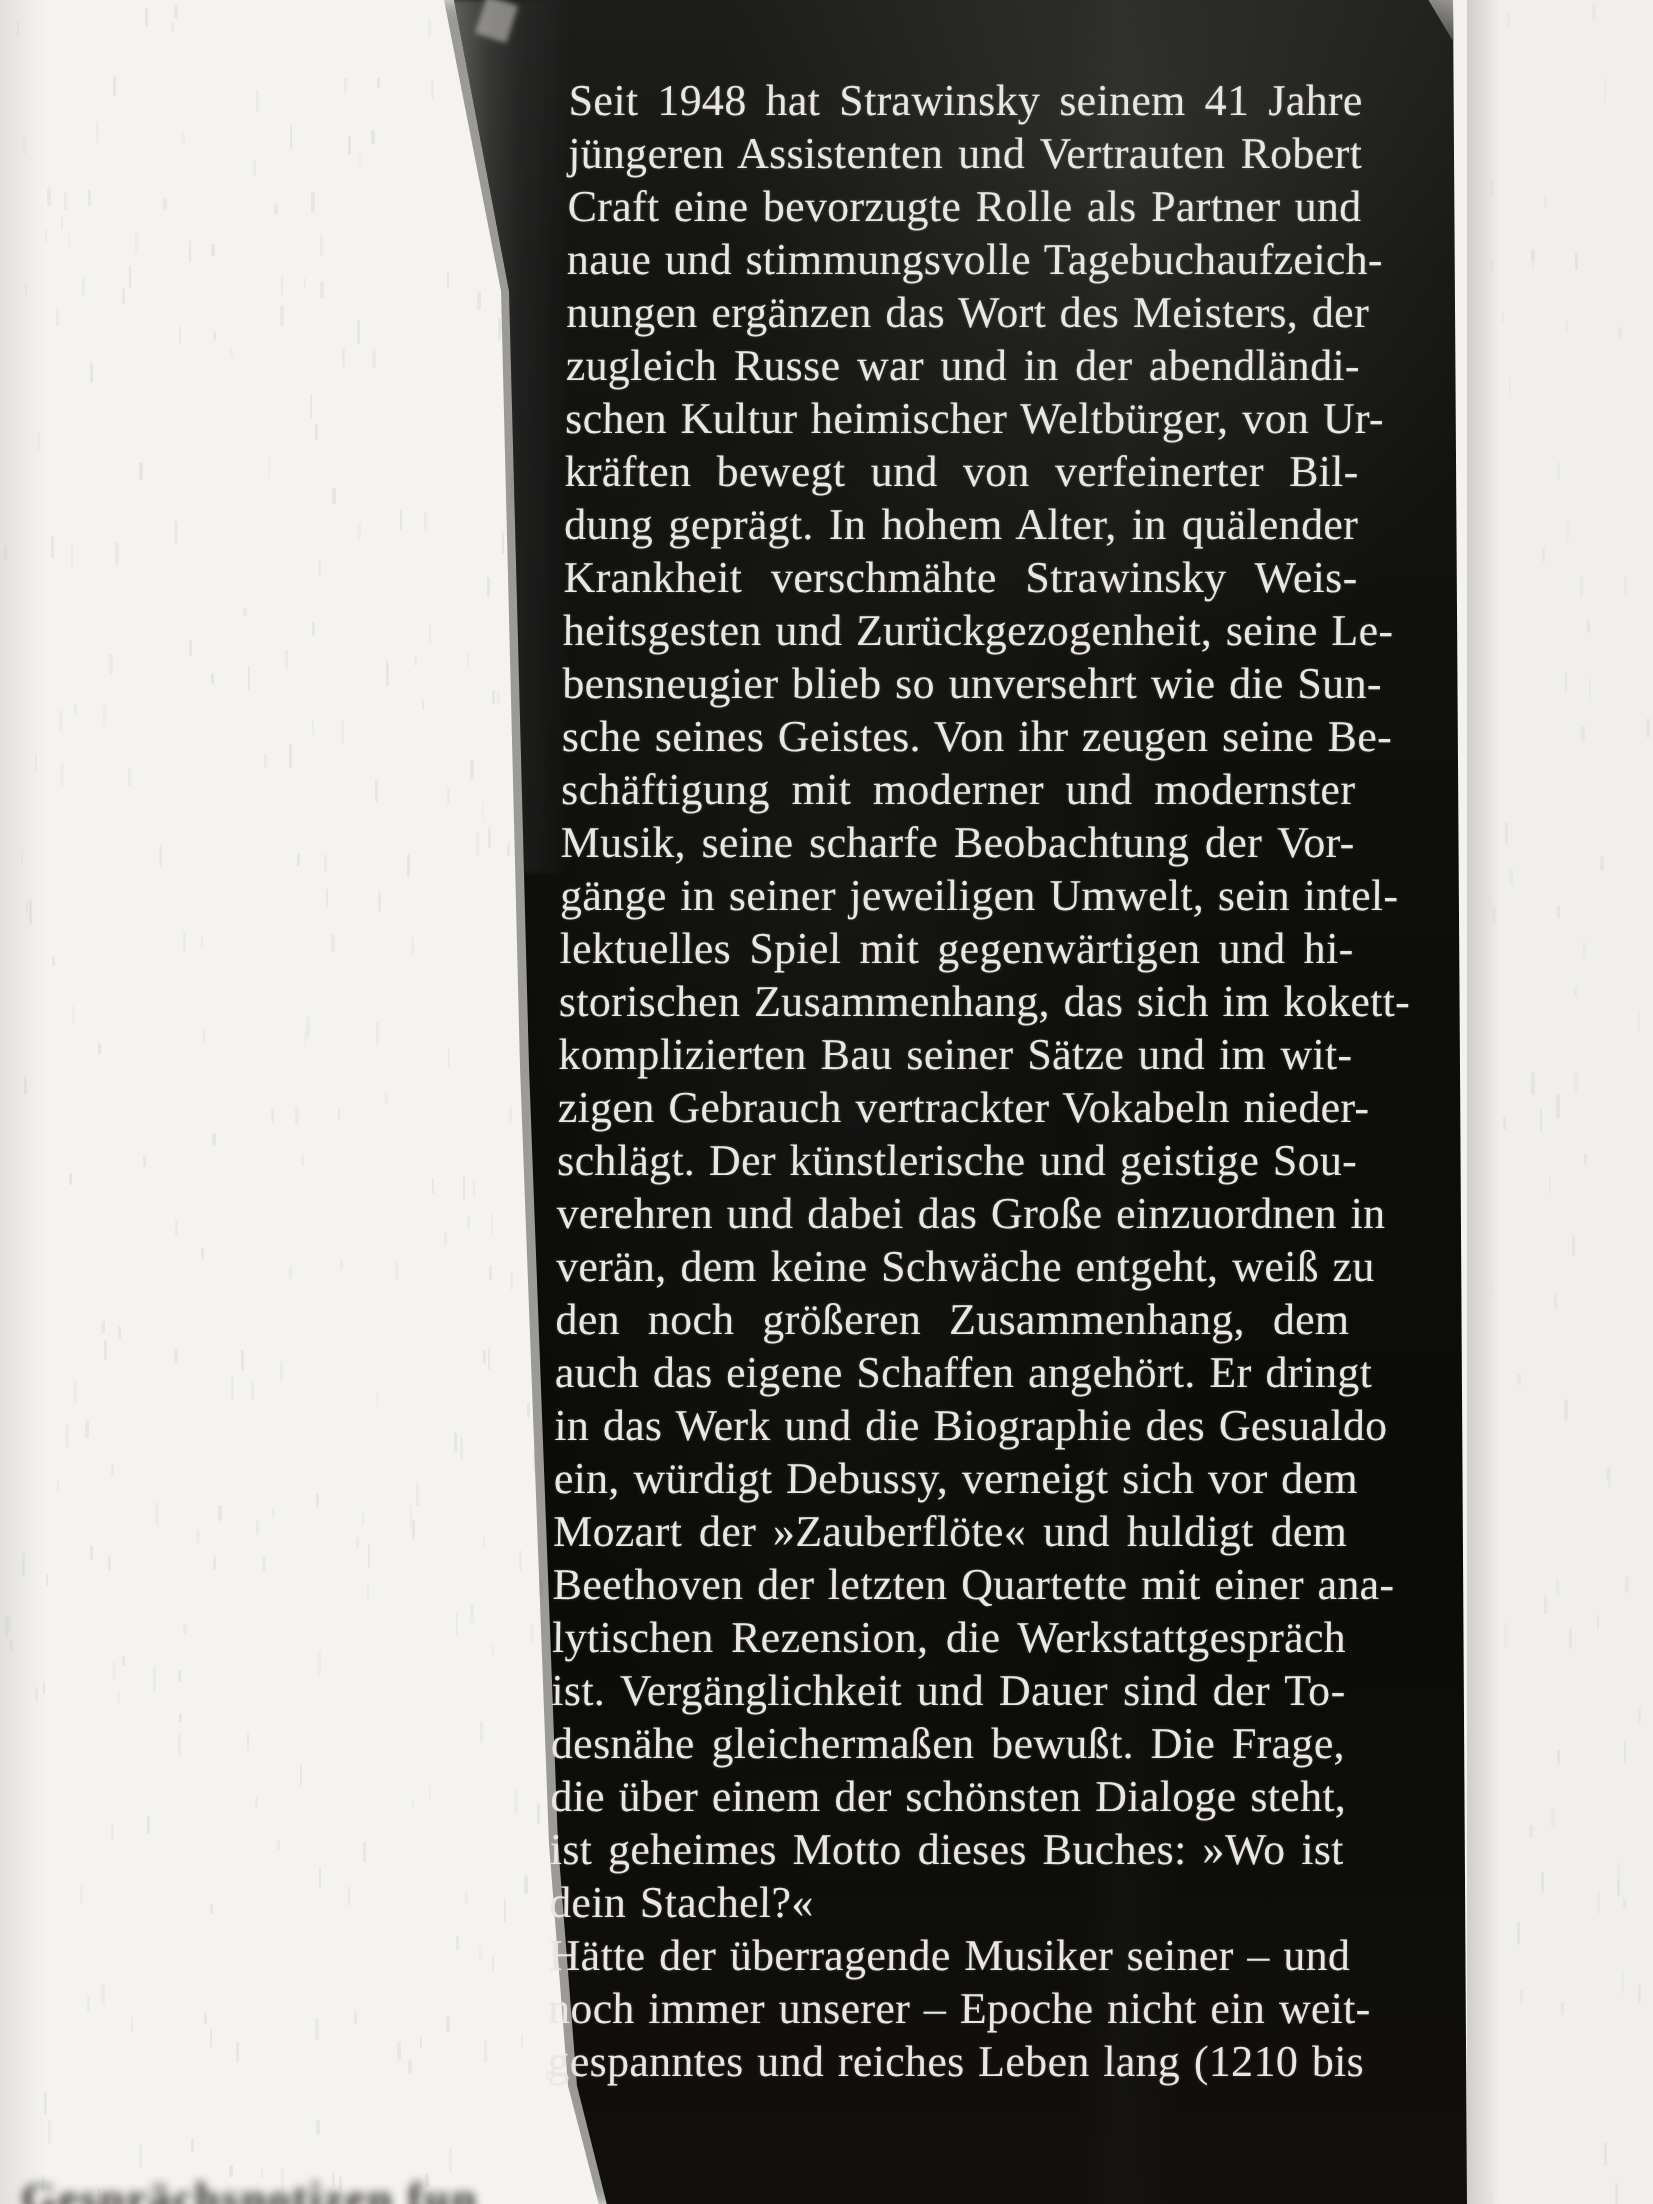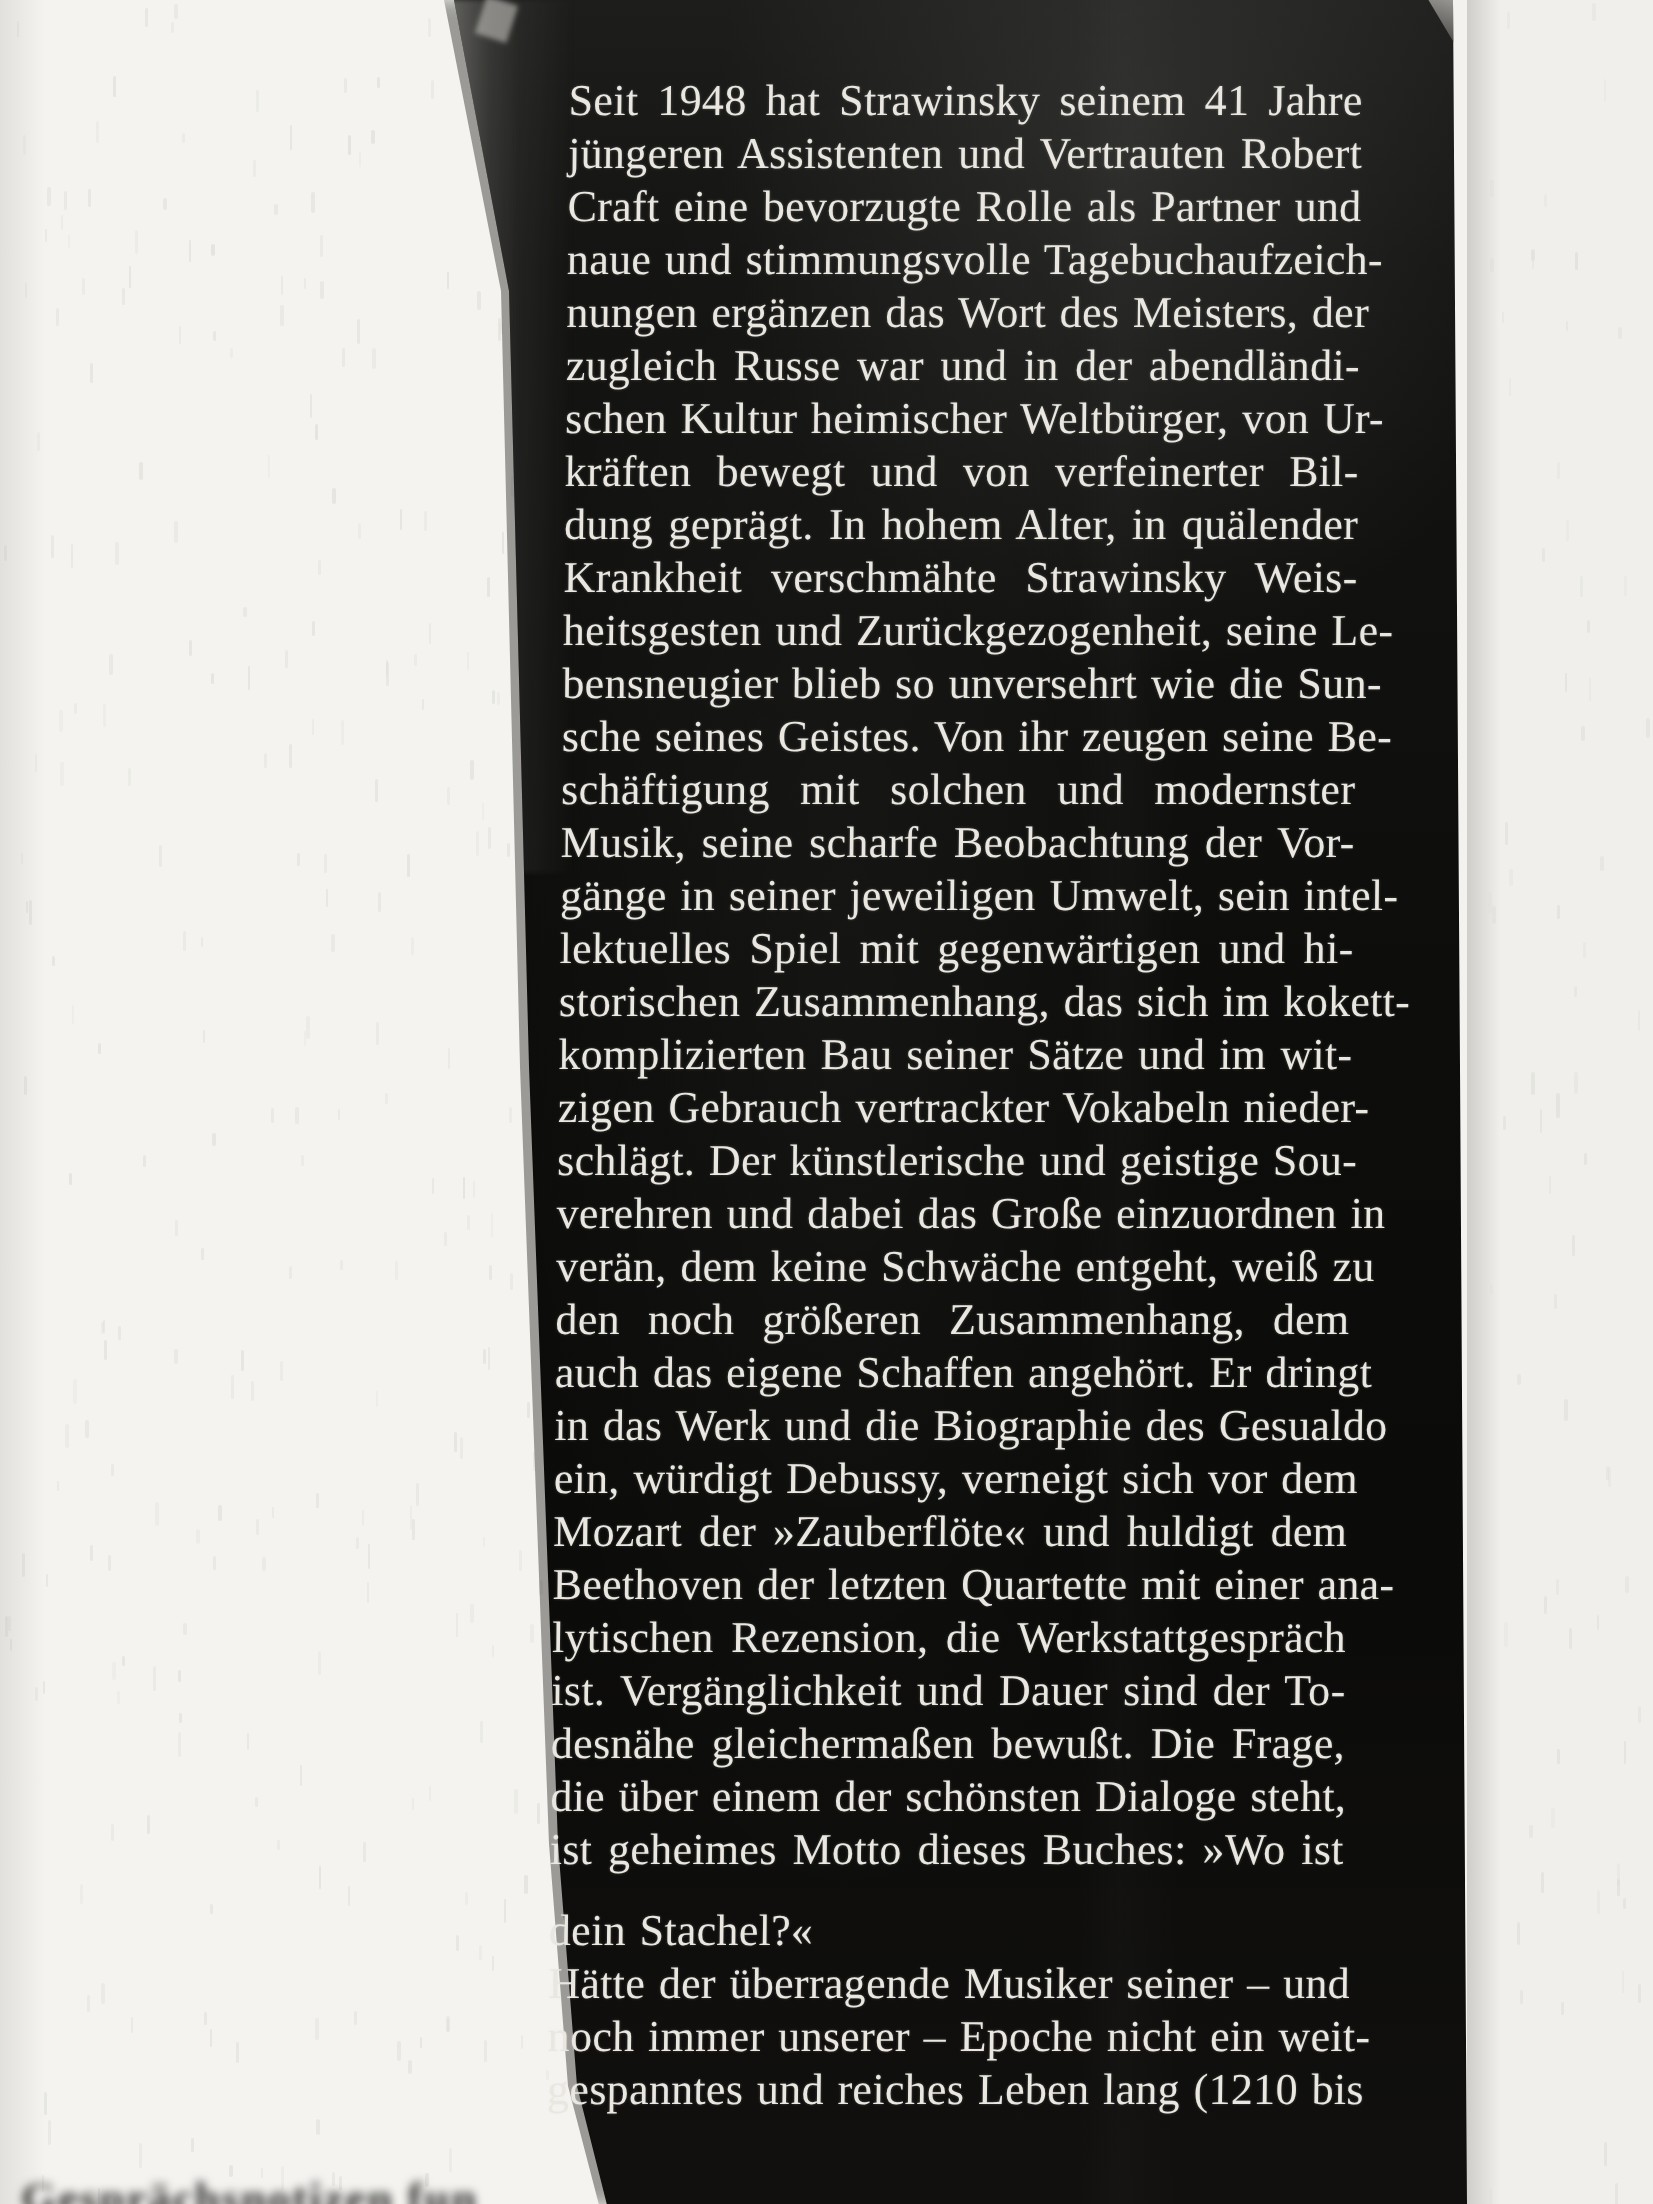--- a/index.html
+++ b/index.html
@@ -57,21 +57,21 @@
     position:absolute;left:569px;top:74px;width:794px;
     transform:skewX(-0.62deg);transform-origin:0 0;
   }
   .tline{
     font-size:44px;line-height:53px;height:53px;
     color:#eae7e1;text-align:justify;text-align-last:justify;
     letter-spacing:0.3px;word-spacing:2.4px;
     text-shadow:0 0 2.9px rgba(235,232,225,.28);
     white-space:nowrap;
   }
-  .tline-last{text-align-last:left;margin-top:28px;}
+  .tline-last{text-align-last:left;}
   
   #blur-fragment{
     position:absolute;left:21.3px;top:2172px;width:621px;height:33px;overflow:visible;
     font-size:45px;font-weight:bold;color:#2e2d2b;filter:blur(4.9px);
     letter-spacing:1.9px;
   }
 </style>
 </head>
 <body>
 
@@ -468,21 +468,21 @@
     <div class="tline">naue und stimmungsvolle Tagebuchaufzeich-</div>
     <div class="tline">nungen ergänzen das Wort des Meisters, der</div>
     <div class="tline">zugleich Russe war und in der abendländi-</div>
     <div class="tline">schen Kultur heimischer Weltbürger, von Ur-</div>
     <div class="tline">kräften bewegt und von verfeinerter Bil-</div>
     <div class="tline">dung geprägt. In hohem Alter, in quälender</div>
     <div class="tline">Krankheit verschmähte Strawinsky Weis-</div>
     <div class="tline">heitsgesten und Zurückgezogenheit, seine Le-</div>
     <div class="tline">bensneugier blieb so unversehrt wie die Sun-</div>
     <div class="tline">sche seines Geistes. Von ihr zeugen seine Be-</div>
-    <div class="tline">schäftigung mit solchen und modernster</div>
+    <div class="tline">schäftigung mit moderner und modernster</div>
     <div class="tline">Musik, seine scharfe Beobachtung der Vor-</div>
     <div class="tline">gänge in seiner jeweiligen Umwelt, sein intel-</div>
     <div class="tline">lektuelles Spiel mit gegenwärtigen und hi-</div>
     <div class="tline">storischen Zusammenhang, das sich im kokett-</div>
     <div class="tline">komplizierten Bau seiner Sätze und im wit-</div>
     <div class="tline">zigen Gebrauch vertrackter Vokabeln nieder-</div>
     <div class="tline">schlägt. Der künstlerische und geistige Sou-</div>
     <div class="tline">verehren und dabei das Große einzuordnen in</div>
     <div class="tline">verän, dem keine Schwäche entgeht, weiß zu</div>
     <div class="tline">den noch größeren Zusammenhang, dem</div>

